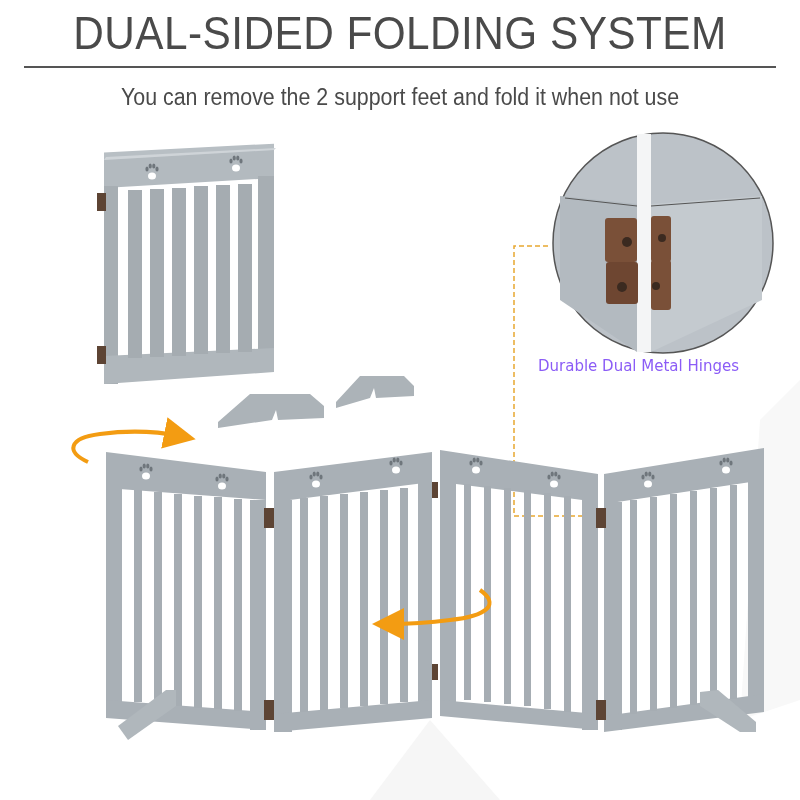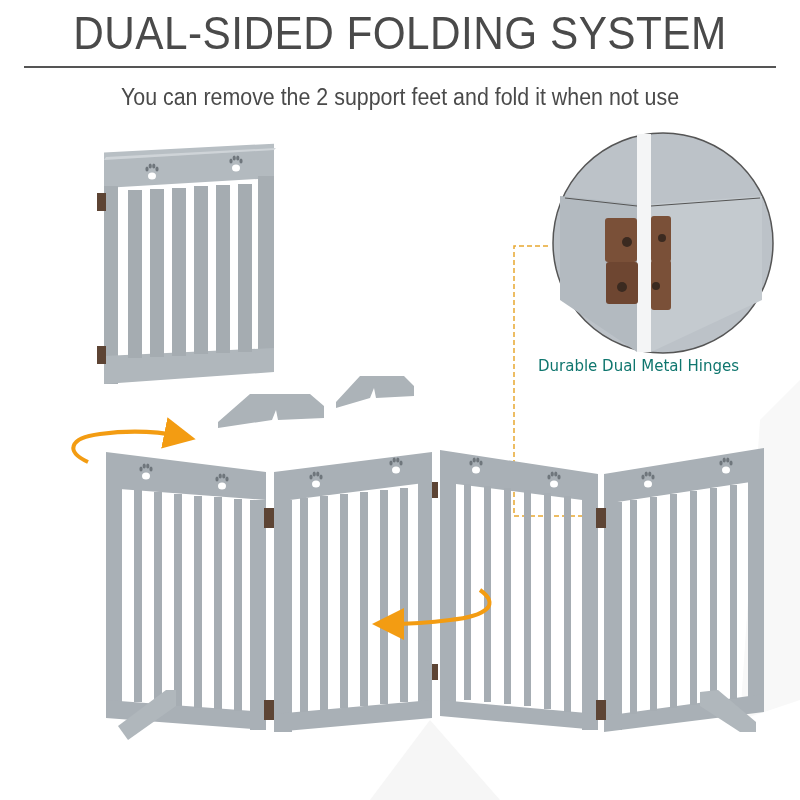--- a/index.html
+++ b/index.html
@@ -1,20 +1,20 @@
 <!DOCTYPE html>
 <html><head>
 <meta charset="utf-8">
 <style>
   html, body { margin: 0; padding: 0; background: #ffffff; }
   body { width: 800px; height: 800px; position: relative; overflow: hidden; font-family: "Liberation Sans", sans-serif; }
   .title { position: absolute; top: 6px; left: 0; width: 800px; text-align: center; font-size: 46px; color: #4a4a4a; letter-spacing: 0.5px; transform: scaleX(0.92); transform-origin: center; }
   .divider { position: absolute; top: 66px; left: 24px; width: 752px; height: 2px; background: #555555; }
   .subtitle { position: absolute; top: 84px; left: 0; width: 800px; text-align: center; font-size: 23px; color: #4a4a4a; transform: scaleX(0.93); transform-origin: center; }
-  .hinge-label { position: absolute; top: 357px; left: 538px; font-family: "DejaVu Sans", sans-serif; font-size: 15px; color: #0f766e; }
+  .hinge-label { position: absolute; top: 357px; left: 538px; font-family: "DejaVu Sans", sans-serif; font-size: 15px; color: #8b5cf6; }
   svg.scene { position: absolute; top: 0; left: 0; }
 </style>
 </head>
 <body>
 
 <div class="title">DUAL-SIDED FOLDING SYSTEM</div>
 <div class="divider"></div>
 <div class="subtitle">You can remove the 2 support feet and fold it when not use</div>
 
 <svg class="scene" width="800" height="800" viewBox="0 0 800 800">

